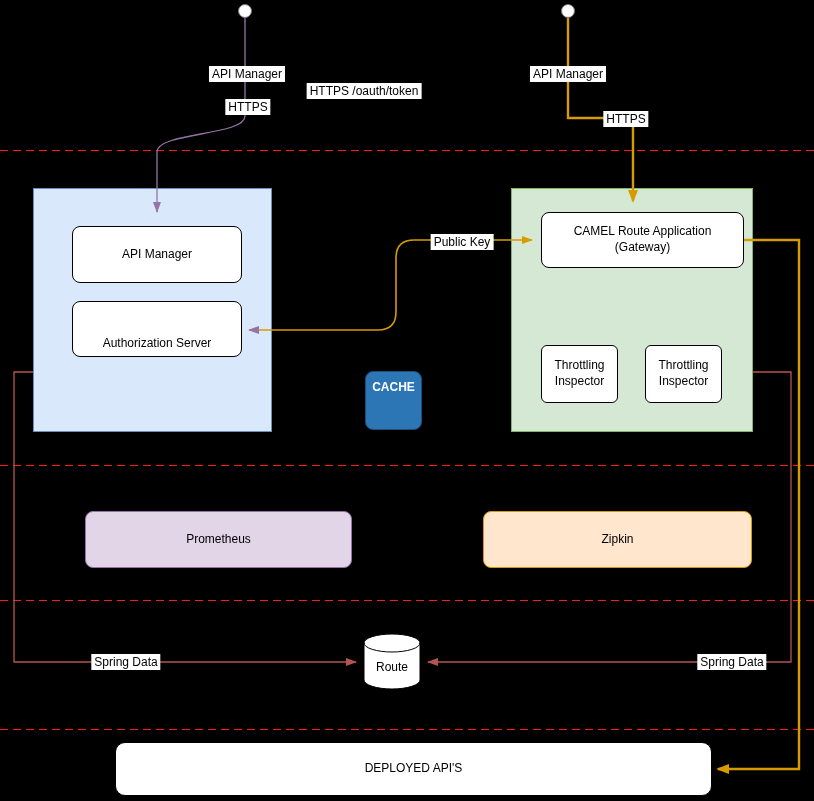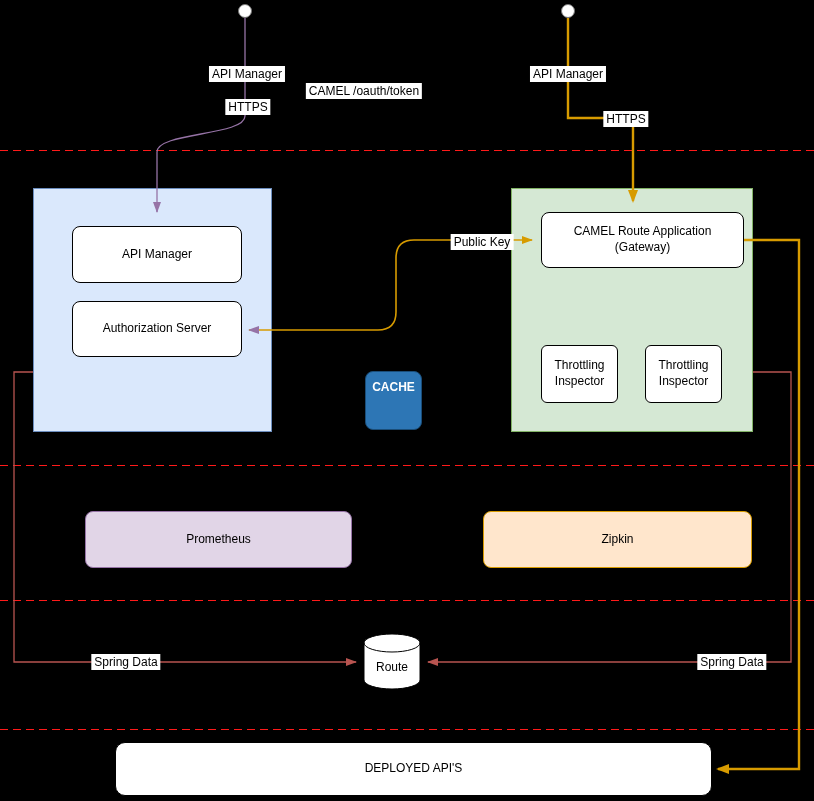--- a/index.html
+++ b/index.html
@@ -41,21 +41,21 @@
   
   .node {
     position: absolute; z-index: 3;
     display: flex; align-items: center; justify-content: center;
     text-align: center; font-size: 12px; line-height: 1.3; color: #000;
     background: var(--node-fill, #ffffff);
     border: 1px solid var(--node-stroke, #000000);
     border-radius: 8px; padding: 4px 6px;
   }
   .node-api-manager    { left: 72px;  top: 226px; width: 170px; height: 57px; }
-  .node-auth-server    { left: 72px;  top: 301px; width: 170px; height: 56px; }
+  .node-auth-server    { left: 72px;  top: 301px; width: 170px; height: 56px; align-items: flex-end; }
   .node-camel          { left: 541px; top: 212px; width: 203px; height: 56px; }
   .node-throttle-left  { left: 541px; top: 345px; width: 77px;  height: 58px; border-radius: 6px; }
   .node-throttle-right { left: 645px; top: 345px; width: 77px;  height: 58px; border-radius: 6px; }
   .node-cache {
     left: 365px; top: 371px; width: 57px; height: 59px;
     background: var(--cache-fill, #2d76b5);
     border: 1px solid var(--cache-stroke, #1a4d78);
     color: #fff; font-weight: bold;
     align-items: flex-start; padding-top: 8px;
   }
@@ -95,21 +95,21 @@
     background: var(--label-bg, #ffffff);
     color: var(--label-text, #000000);
     font-size: 12px; line-height: 14px;
     padding: 1px 3px; white-space: nowrap;
   }
   .chip-api-manager  { left: 247px; top: 66px; }
   .chip-https-oauth  { left: 364px; top: 83px; }
   .chip-https-left   { left: 248px; top: 99px; }
   .chip-api-consumer { left: 568px; top: 66px; }
   .chip-https-right  { left: 626px; top: 111px; }
-  .chip-public-key   { left: 482px; top: 234px; }
+  .chip-public-key   { left: 462px; top: 234px; }
   .chip-spring-left  { left: 126px; top: 654px; }
   .chip-spring-right { left: 732px; top: 654px; }
 </style>
 </head>
 <body>
 
 <div class="canvas">
 
   <div class="region region-blue"></div>
   <div class="region region-green"></div>
@@ -184,21 +184,21 @@
 
   <div class="mongo">
     <svg width="58" height="57" viewBox="0 0 58 57">
       <path d="M1 10 A28 9 0 0 1 57 10 L57 47 A28 9 0 0 1 1 47 Z" fill="#ffffff" stroke="#000000"></path>
       <path d="M1 10 A28 9 0 0 0 57 10" fill="none" stroke="#000000"></path>
     </svg>
     <div class="mongo-label">Route</div>
   </div>
 
   <div class="chip chip-api-manager">API Manager</div>
-  <div class="chip chip-https-oauth">CAMEL /oauth/token</div>
+  <div class="chip chip-https-oauth">HTTPS /oauth/token</div>
   <div class="chip chip-https-left">HTTPS</div>
   <div class="chip chip-api-consumer">API Manager</div>
   <div class="chip chip-https-right">HTTPS</div>
   <div class="chip chip-public-key">Public Key</div>
   <div class="chip chip-spring-left">Spring Data</div>
   <div class="chip chip-spring-right">Spring Data</div>
 
 </div>
 
 </body></html>

